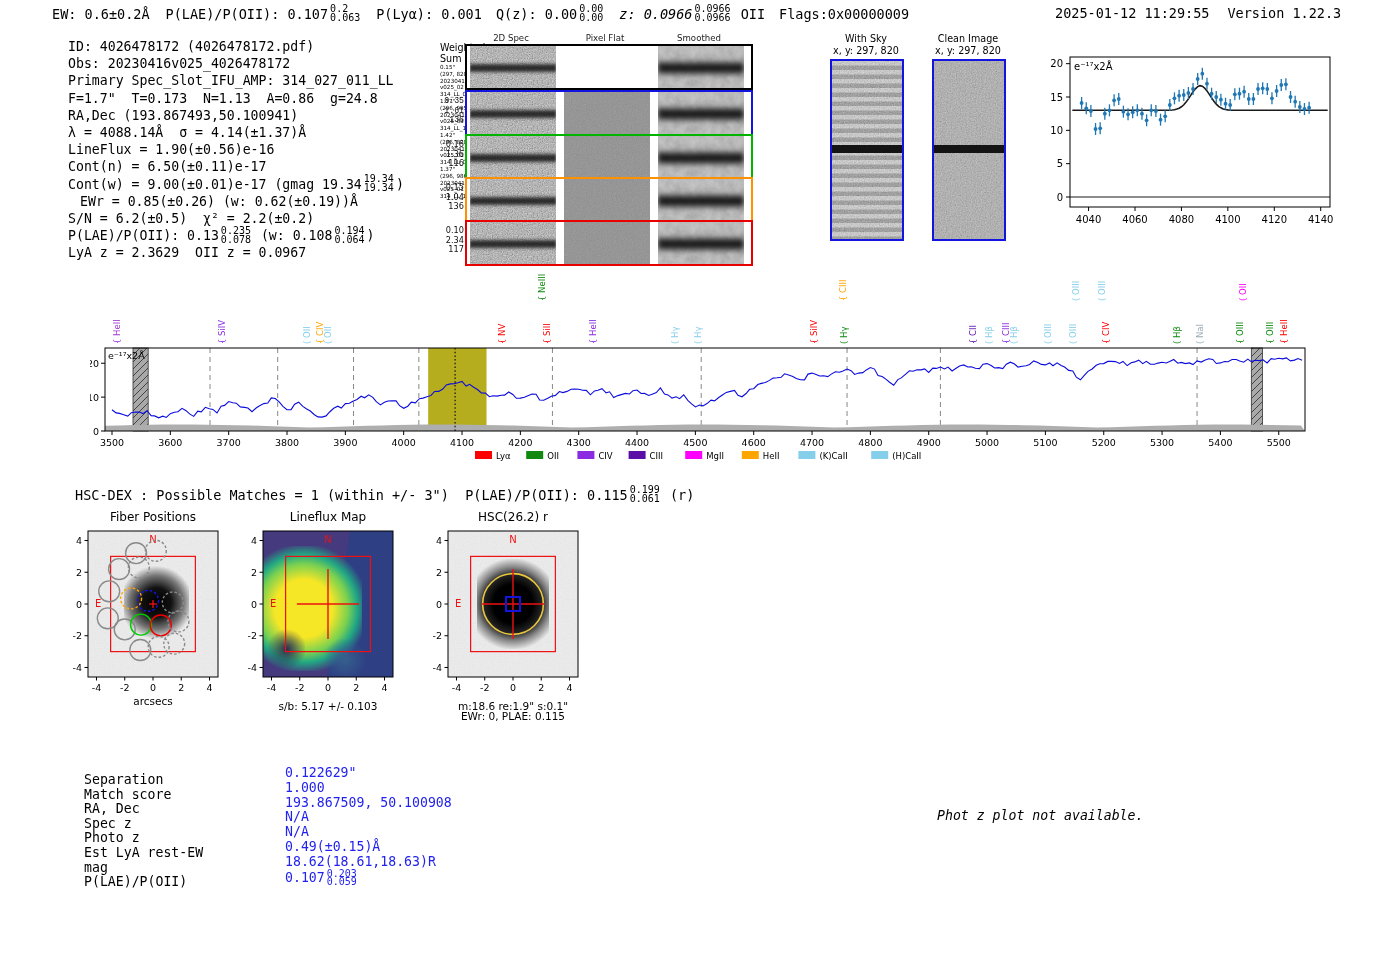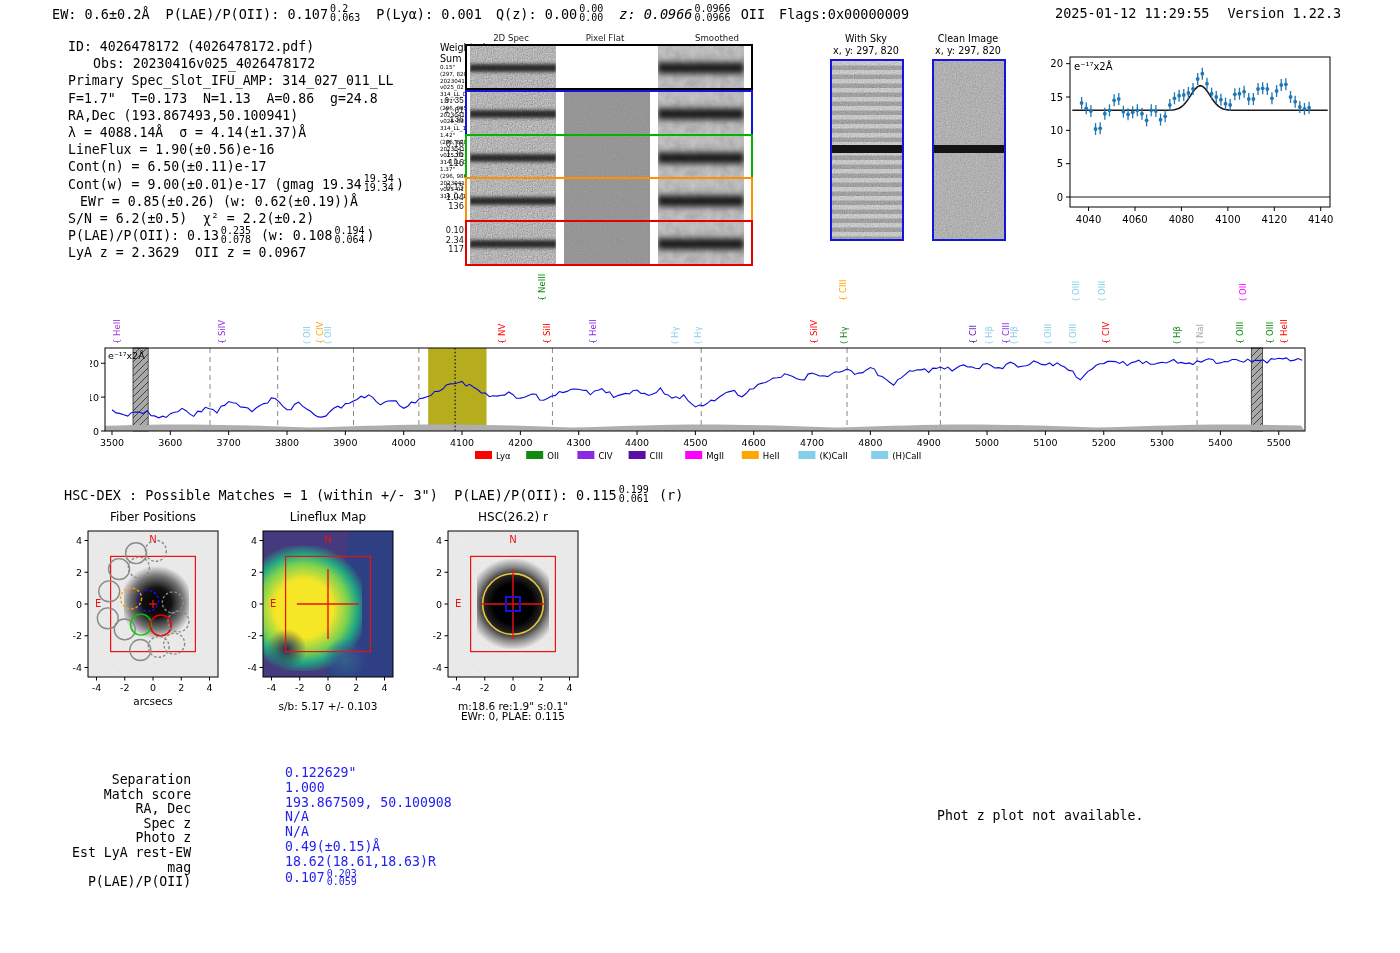--- a/index.html
+++ b/index.html
@@ -78,21 +78,21 @@
     <span>2025-01-12 11:29:55</span>
     <span style="width:18px;display:inline-block"></span>
     <span>Version 1.22.3</span>
   </div>
 
   <div class="abs mono" style="left:68px;top:38px;" id="info-block">
       <div class="infoline mono">
         <span style="white-space: pre;">ID: 4026478172 (4026478172.pdf)</span>
       </div>
       <div class="infoline mono">
-        <span style="white-space: pre; margin-left: 25px;">Obs: 20230416v025_4026478172</span>
+        <span style="white-space: pre;">Obs: 20230416v025_4026478172</span>
       </div>
       <div class="infoline mono">
         <span style="white-space: pre;">Primary Spec_Slot_IFU_AMP: 314_027_011_LL</span>
       </div>
       <div class="infoline mono">
         <span style="white-space: pre;">F=1.7"  T=0.173  N=1.13  A=0.86  g=24.8</span>
       </div>
       <div class="infoline mono">
         <span style="white-space: pre;">RA,Dec (193.867493,50.100941)</span>
       </div>
@@ -133,21 +133,21 @@
         <span style="white-space: pre;">)</span>
       </div>
       <div class="infoline mono">
         <span style="white-space: pre;">LyA z = 2.3629  OII z = 0.0967</span>
       </div>
     </div>
 
   <div class="abs" style="left:440px;top:33px;width:370px;height:12px;">
     <span class="colhdr" style="left:71px;">2D Spec</span>
     <span class="colhdr" style="left:165px;">Pixel Flat</span>
-    <span class="colhdr" style="left:259px;margin-left:18px;">Smoothed</span>
+    <span class="colhdr" style="left:259px;">Smoothed</span>
   </div>
 
   <div class="abs" style="left:440px;top:42px;width:370px;height:225px;" id="cutout-grid">
       <div class="cellbox" style="left: 25px; top: 2px; width: 284px; height: 42px; background: rgb(255, 255, 255); border: 2px solid rgb(0, 0, 0);">
         <div class="cellbox" style="left: 3px; top: 0px; width: 86px; height: 42px; background: rgb(156, 156, 156);">
           <svg class="noise">
             <rect width="100%" height="100%" filter="url(#gn1)" opacity="0.75"></rect>
           </svg>
           <div class="band" style="top: 38%; height: 28%; filter: blur(1px); background: linear-gradient(rgba(20, 20, 20, 0) 0%, rgba(20, 20, 20, 0.85) 35%, rgba(20, 20, 20, 0.85) 65%, rgba(20, 20, 20, 0) 100%);"></div>
         </div>
@@ -553,21 +553,21 @@
       <rect x="595.2" y="186" width="17" height="8" fill="#ff00ff"></rect>
       <text x="616.2" y="194" font-size="8.5">MgII</text>
       <rect x="651.8000000000001" y="186" width="17" height="8" fill="#ffa500"></rect>
       <text x="672.8000000000001" y="194" font-size="8.5">HeII</text>
       <rect x="708.4000000000001" y="186" width="17" height="8" fill="#86cfea"></rect>
       <text x="729.4000000000001" y="194" font-size="8.5">(K)CaII</text>
       <rect x="781.2" y="186" width="17" height="8" fill="#86cfea"></rect>
       <text x="802.2" y="194" font-size="8.5">(H)CaII</text>
     </svg>
 
-  <div class="abs hdr mono" style="left:64px;top:486px;" id="hsc-line">
+  <div class="abs hdr mono" style="left:75px;top:486px;" id="hsc-line">
       <span style="white-space: pre;">HSC-DEX : Possible Matches = 1 (within +/- 3")  P(LAE)/P(OII): 0.115</span>
       <span class="frac">
         <span>0.199</span>
         <span>0.061</span>
       </span>
       <span style="white-space: pre;"> (r)</span>
     </div>
 
   <div class="abs" style="left:68px;top:510px;width:175px;height:215px;" id="panel-fiber">
       <div class="cellbox" style="left: 20px; top: 21px; width: 130px; height: 146px; background: rgb(239, 239, 239);">
@@ -696,21 +696,21 @@
         <text x="27" y="97" font-size="10" fill="#ee1111">E</text>
         <circle cx="85" cy="94" r="30.3804347826087" fill="none" stroke="#e8c73d" stroke-width="1.6"></circle>
         <line x1="53.91304347826086" x2="116.08695652173914" y1="94" y2="94" stroke="#ee1111" stroke-width="1.4"></line>
         <line x1="85" x2="85" y1="59.086956521739125" y2="128.91304347826087" stroke="#ee1111" stroke-width="1.4"></line>
         <rect x="78" y="87" width="14" height="14" fill="none" stroke="#1414dd" stroke-width="2"></rect>
       </svg>
       <div class="pcap" style="left: 85px; top: 190px;">m:18.6  re:1.9"  s:0.1"</div>
       <div class="pcap" style="left: 85px; top: 200px;">EWr: 0, PLAE: 0.115</div>
     </div>
 
-  <div class="abs" style="left:72px;top:773px;text-align:right;" id="match-labels">
+  <div class="abs" style="left:84px;top:773px;" id="match-labels">
       <div class="tbl-label mono">Separation</div>
       <div class="tbl-label mono">Match score</div>
       <div class="tbl-label mono">RA, Dec</div>
       <div class="tbl-label mono">Spec z</div>
       <div class="tbl-label mono">Photo z</div>
       <div class="tbl-label mono">Est LyA rest-EW</div>
       <div class="tbl-label mono">mag</div>
       <div class="tbl-label mono">P(LAE)/P(OII)</div>
     </div>
   <div class="abs" style="left:285px;top:766px;" id="match-values">
@@ -737,15 +737,15 @@
       </div>
       <div class="tbl-value mono">
         <span style="white-space: pre;">0.107</span>
         <span class="frac blue-frac">
           <span>0.203</span>
           <span>0.059</span>
         </span>
       </div>
     </div>
 
-  <div class="abs mono" style="left:937px;top:808px;font-size:13.2px;">Phot z plot not available.</div>
+  <div class="abs mono" style="left:937px;top:808px;font-size:13.2px;font-style:italic;">Phot z plot not available.</div>
 
 </div>
 
 </body></html>

